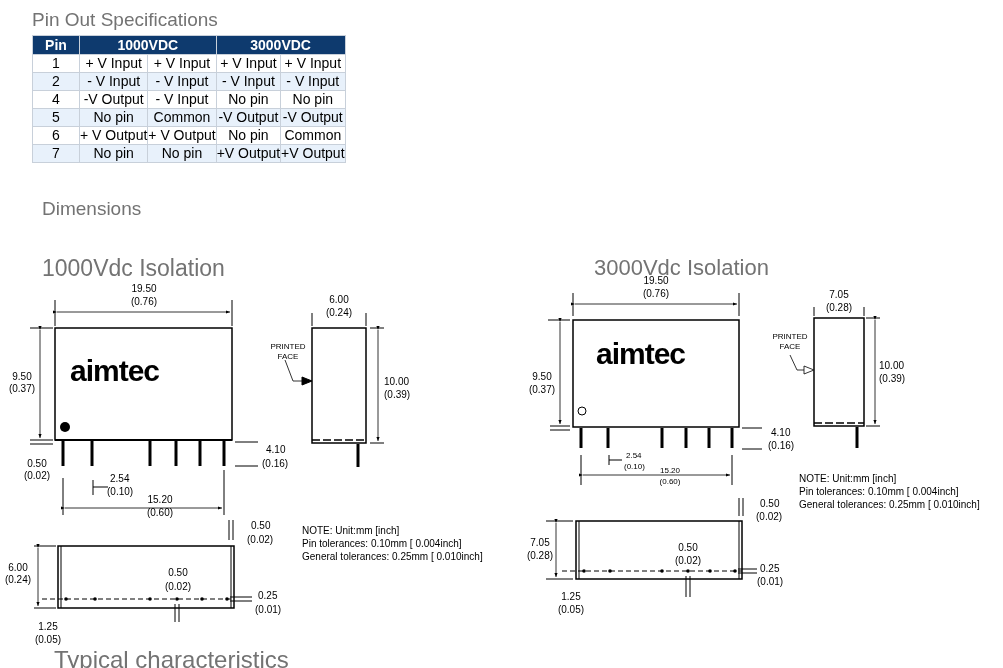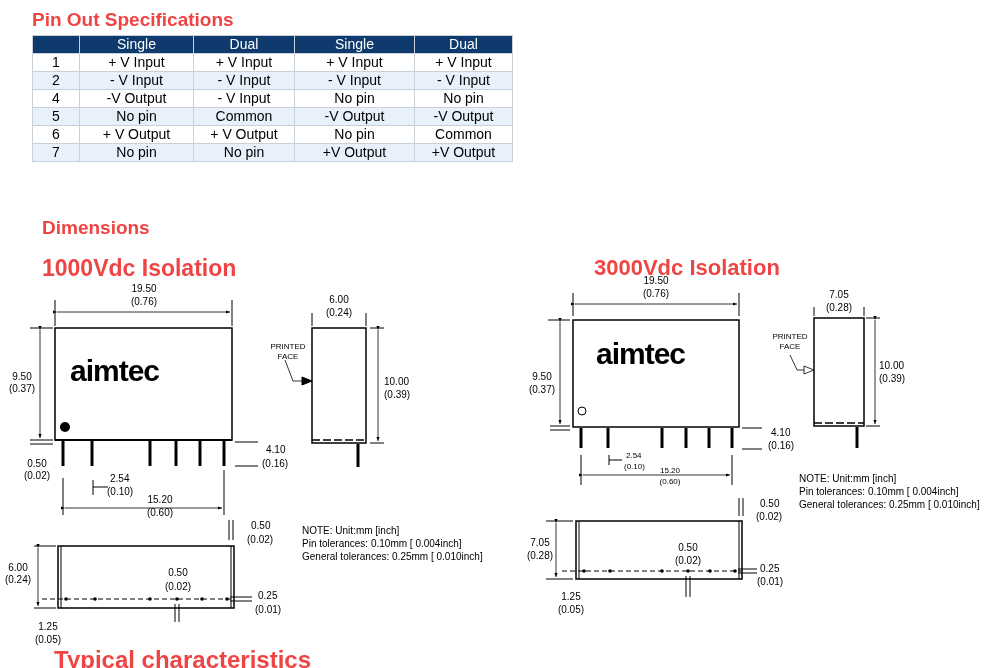--- a/index.html
+++ b/index.html
@@ -1,19 +1,19 @@
 <!DOCTYPE html>
 <html><head>
 <meta charset="utf-8">
 <style>
   html, body { margin:0; padding:0; background:#ffffff; }
   body { width:1003px; height:668px; position:relative; overflow:hidden; font-family:"Liberation Sans", sans-serif; color:#000; }
-  .h1 { position:absolute; color:#ef4444; font-weight:bold; font-family:"Liberation Sans", sans-serif; }
+  .h1 { position:absolute; color:#737373; font-weight:normal; font-family:"Liberation Sans", sans-serif; }
   #title-pinout { left:32px; top:9px; font-size:19px; }
-  #title-dim { left:42px; top:217px; font-size:19px; }
+  #title-dim { left:42px; top:198px; font-size:19px; }
   #title-1000 { left:42px; top:255px; font-size:23px; }
   #title-3000 { left:594px; top:255px; font-size:22px; }
   #title-typ { left:54px; top:646px; font-size:24px; }
   table.pins { position:absolute; left:32px; top:35px; border-collapse:collapse; font-size:14px; font-family:"Liberation Sans", sans-serif; }
   table.pins td, table.pins th { border:1px solid #c8d0da; text-align:center; padding:0; height:17px; line-height:17px; }
   table.pins th { background:#0e3a6e; color:#fff; border-color:#c8d0da; }
   table.pins thead tr.r1 th { font-weight:bold; height:18px; }
   table.pins thead tr.r2 th { font-weight:normal; }
   table.pins tbody tr:nth-child(odd) td { background:#ffffff; }
   table.pins tbody tr:nth-child(even) td { background:#e8f1fb; }
@@ -23,26 +23,24 @@
   svg text.logo { font-family:"Liberation Sans", sans-serif; font-weight:bold; font-size:30px; letter-spacing:-1px; }
   svg text.small { font-size:8px; }
 </style>
 </head>
 <body>
 
 <div class="h1" id="title-pinout">Pin Out Specifications</div>
 
 <table class="pins">
   <thead>
-    <tr class="r2">
-      <th class="c0"></th>
-      <th class="c1">Single</th>
-      <th class="c2">Dual</th>
-      <th class="c3">Single</th>
-      <th class="c4">Dual</th>
+    <tr class="r1">
+      <th class="c0">Pin</th>
+      <th colspan="2">1000VDC</th>
+      <th colspan="2">3000VDC</th>
     </tr>
   </thead>
   <tbody id="pin-rows">
       <tr>
         <td>1</td>
         <td>+ V Input</td>
         <td>+ V Input</td>
         <td>+ V Input</td>
         <td>+ V Input</td>
       </tr>

